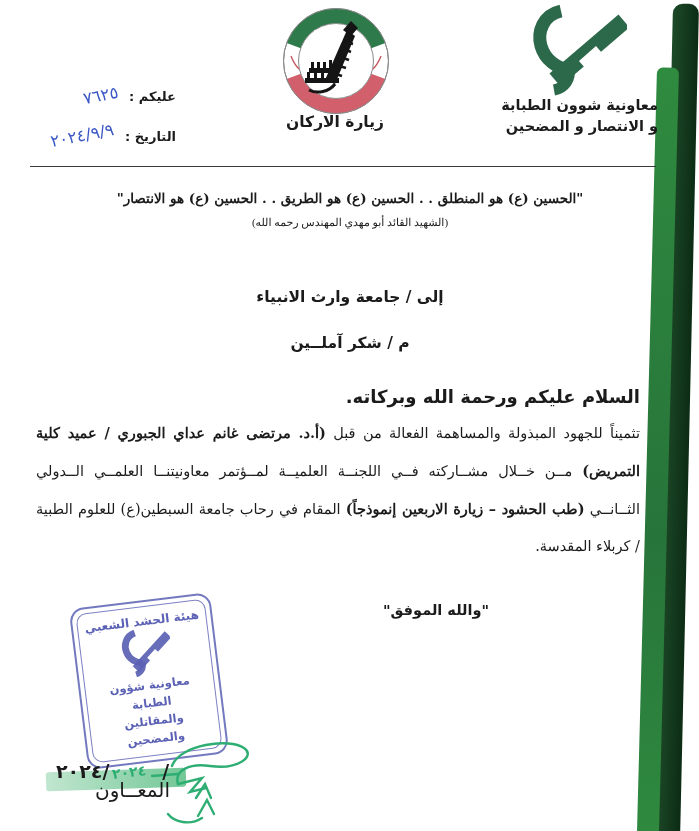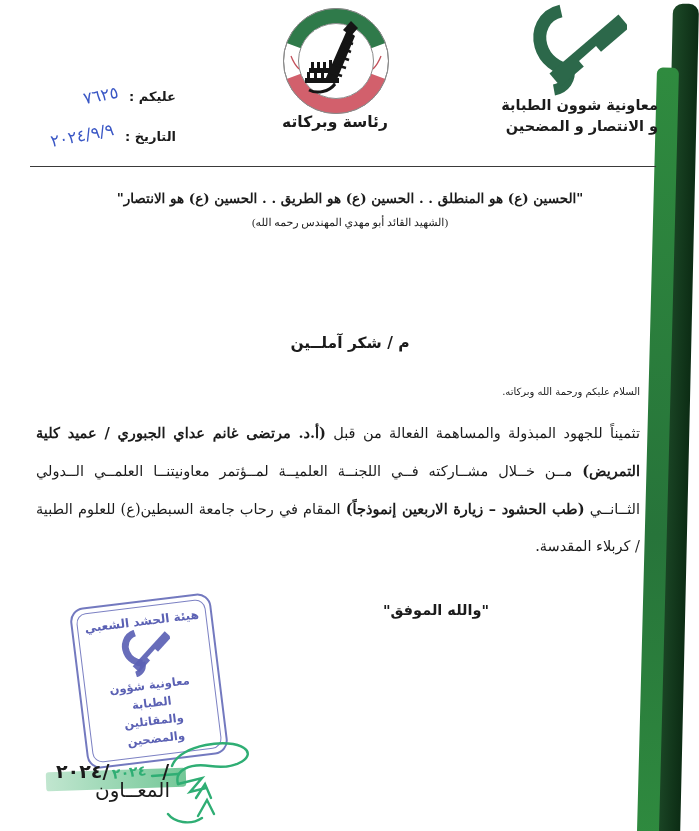--- a/index.html
+++ b/index.html
@@ -31,21 +31,21 @@
   
   .quote{position:absolute;left:80px;top:190px;width:540px;text-align:center;direction:rtl;
         font-family:"DejaVu Serif","Liberation Serif",serif;}
   .quote-main{font-size:13.5px;font-weight:bold;}
   .quote-attr{font-size:11px;margin-top:10px;font-family:Liberation Serif, serif;}
 
   .to-line{position:absolute;left:150px;top:288px;width:400px;text-align:center;direction:rtl;
         font-weight:bold;font-size:15.5px;}
   .subject-line{position:absolute;left:150px;top:334px;width:400px;text-align:center;direction:rtl;
         font-weight:bold;font-size:15.5px;}
-  .salutation{position:absolute;right:59px;top:386px;direction:rtl;font-weight:normal;font-size:10px;text-align:right;}
+  .salutation{position:absolute;right:59px;top:386px;direction:rtl;font-weight:bold;font-size:18px;text-align:right;}
 
   .para{position:absolute;left:36px;width:604px;direction:rtl;text-align:justify;text-align-last:right;
         font-size:14.5px;font-family:"DejaVu Serif","Liberation Serif",serif;}
   .p1{top:414px;line-height:37px;}
   .p2{top:520px;line-height:35px;text-indent:10px;}
   .para b{font-weight:bold;}
   .closing{position:absolute;left:336px;top:602px;width:200px;text-align:center;direction:rtl;
         font-weight:bold;font-size:14.5px;}
 
   
@@ -114,40 +114,41 @@
     <g>
       <path d="M44 74 L66 24 L74 30 L54 78 Z" fill="#151515"></path>
       <path d="M48 66 L61 70 M52 58 L65 62 M56 50 L68 54 M60 42 L70 46 M63 35 L72 38" stroke="#151515" stroke-width="2.5"></path>
       <path d="M62 24 L70 15 L77 22 L70 30 Z" fill="#151515"></path>
       <path d="M28 62 h26 v5 h-26 z M24 72 h34 v5 h-34 z" fill="#151515"></path>
       <path d="M30 56 h3 v6 h-3 z M36 56 h3 v6 h-3 z M42 56 h3 v6 h-3 z M48 54 h3 v8 h-3 z
                M26 66 h3 v6 h-3 z M33 66 h3 v6 h-3 z M40 66 h3 v6 h-3 z" fill="#151515"></path>
       <path d="M54 78 C48 86 36 88 28 84" stroke="#151515" stroke-width="3" fill="none"></path>
     </g>
   </svg>
-  <div class="emblem-title">رئاسة وبركاته</div>
+  <div class="emblem-title">زيارة الاركان</div>
 
   <div class="meta">
     <div class="meta-row">
       <span>عليكم :</span>
       <span class="hand-value">٧٦٢٥</span>
     </div>
     <div class="meta-row">
       <span>التاريخ :</span>
       <span class="hand-value">٢٠٢٤/٩/٩</span>
     </div>
   </div>
 
   <div class="rule"></div>
 
   <div class="quote">
     <div class="quote-main">"الحسين (ع) هو المنطلق . . الحسين (ع) هو الطريق . . الحسين (ع) هو الانتصار"</div>
     <div class="quote-attr">(الشهيد القائد أبو مهدي المهندس رحمه الله)</div>
   </div>
 
+  <div class="to-line">إلى / جامعة وارث الانبياء</div>
   <div class="subject-line">م / شكر آملــين</div>
   <div class="salutation">السلام عليكم ورحمة الله وبركاته.</div>
 
   <div class="para p1">
     <span>تثميناً للجهود المبذولة والمساهمة الفعالة من قبل </span><b>(أ.د. مرتضى غانم عداي الجبوري / عميد كلية التمريض)</b><span> مــن خــلال مشــاركته فــي اللجنــة العلميــة لمــؤتمر معاونيتنــا العلمــي الــدولي الثــانــي </span><b>(طب الحشود – زيارة الاربعين إنموذجاً)</b><span> المقام في رحاب جامعة السبطين(ع) للعلوم الطبية / كربلاء المقدسة.</span>
   </div>
 
 
   <div class="closing">"والله الموفق"</div>
 

